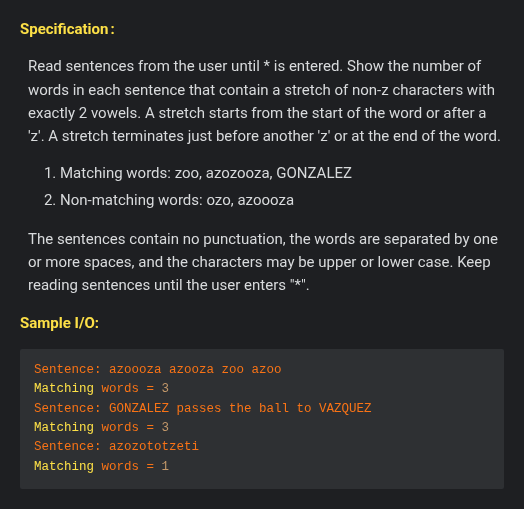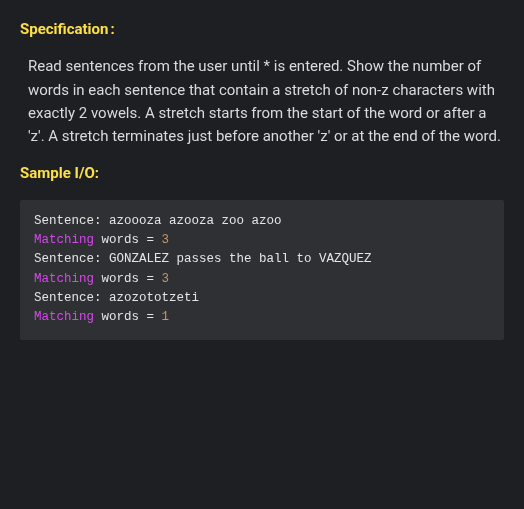--- a/index.html
+++ b/index.html
@@ -39,35 +39,40 @@
   .codeblock {
     background: #2e3033;
     color: #b9bdc2;
     font-family: "SFMono-Regular", Consolas, "Liberation Mono", Menlo, monospace;
     font-size: 12.5px;
     line-height: 1.55;
     padding: 12px 14px;
     white-space: pre-wrap;
     border-radius: 2px;
   }
-  .kw  { color: #d946ef; } 
-  .txt { color: #e5e5e5; }
+  .kw  { color: #fde047; } 
+  .txt { color: #f97316; }
   .num { color: #c3986a; }
 </style>
 </head>
 <body>
 
 <div class="container">
 
   <div class="heading">
     <span>Specification</span><span class="colon">:</span>
   </div>
 
   <p>Read sentences from the user until * is entered. Show the number of words in each sentence that contain a stretch of non-z characters with exactly 2 vowels. A stretch starts from the start of the word or after a 'z'. A stretch terminates just before another 'z' or at the end of the word.</p>
 
 
+  <ol>
+    <li>Matching words: zoo, azozooza, GONZALEZ</li>
+    <li>Non-matching words: ozo, azoooza</li>
+  </ol>
 
+  <p>The sentences contain no punctuation, the words are separated by one or more spaces, and the characters may be upper or lower case. Keep reading sentences until the user enters "*".</p>
 
   <div class="heading">Sample I/O:</div>
 
   <div class="codeblock" id="io-block"><div><span class="txt">Sentence: </span><span class="txt">azoooza azooza zoo azoo</span></div><div><span class="kw">Matching</span><span class="txt"> words </span><span class="txt">=</span><span class="num"> 3</span></div><div><span class="txt">Sentence: </span><span class="txt">GONZALEZ passes the ball to VAZQUEZ</span></div><div><span class="kw">Matching</span><span class="txt"> words </span><span class="txt">=</span><span class="num"> 3</span></div><div><span class="txt">Sentence: </span><span class="txt">azozototzeti</span></div><div><span class="kw">Matching</span><span class="txt"> words </span><span class="txt">=</span><span class="num"> 1</span></div></div>
 
 </div>
 
 </body></html>

